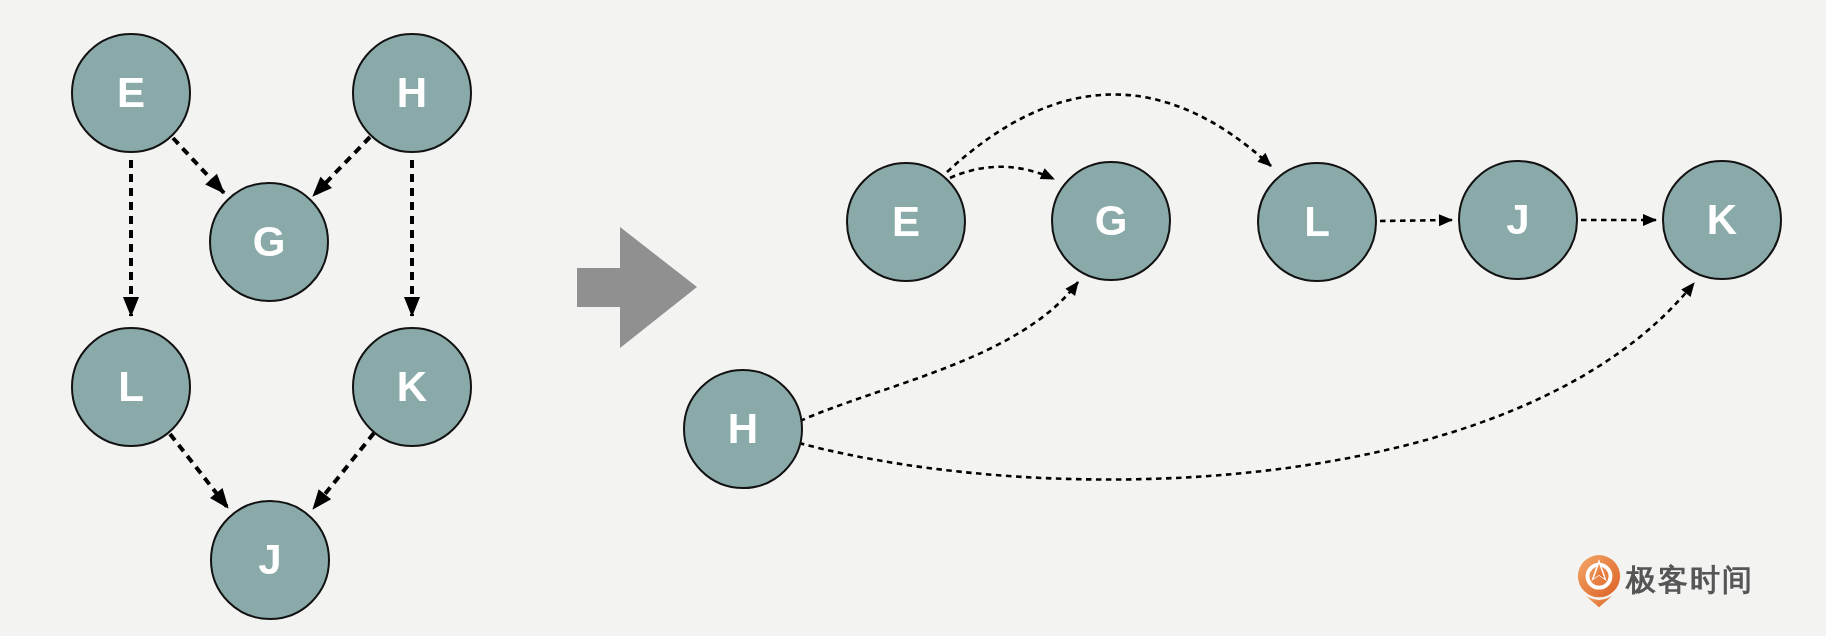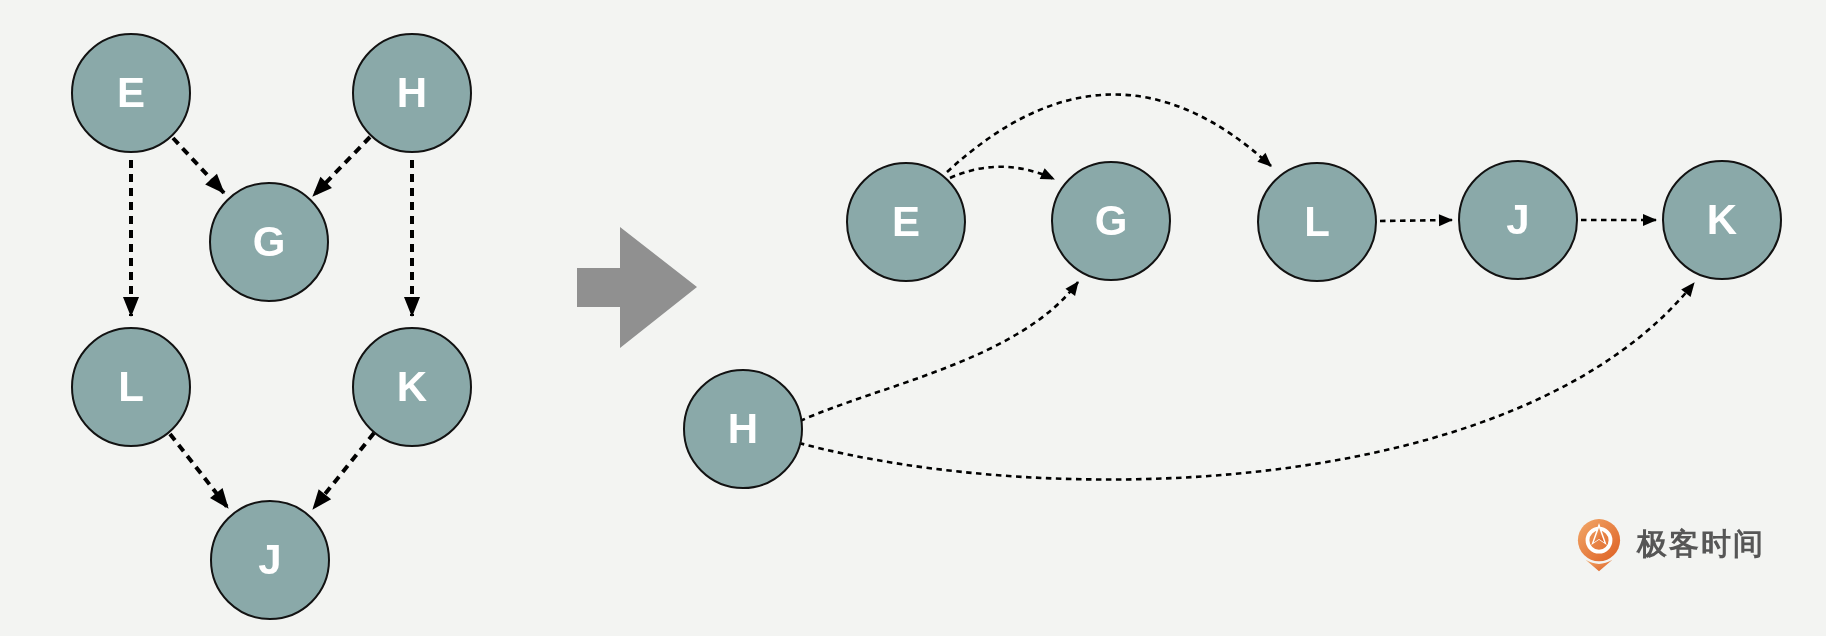--- a/index.html
+++ b/index.html
@@ -18,22 +18,22 @@
     border:2px solid #121212;
     display:flex; align-items:center; justify-content:center;
     color:#ffffff;
     font-size:42px;
     font-weight:bold;
     user-select:none;
   }
   .edge-bold { fill:none; stroke-width:4;   stroke-dasharray:8 6; }
   .edge-fine { fill:none; stroke-width:2.6; stroke-dasharray:5.5 4.5; }
   .logo {
-    position:absolute; left:1576px; top:516px;
-    display:flex; align-items:center; gap:15px;
+    position:absolute; left:1576px; top:552px;
+    display:flex; align-items:center; gap:4px;
   }
   .logo-text {
     font-size:30px;
     font-weight:600;
     letter-spacing:2px;
     white-space:nowrap;
   }
 </style>
 </head>
 <body>

